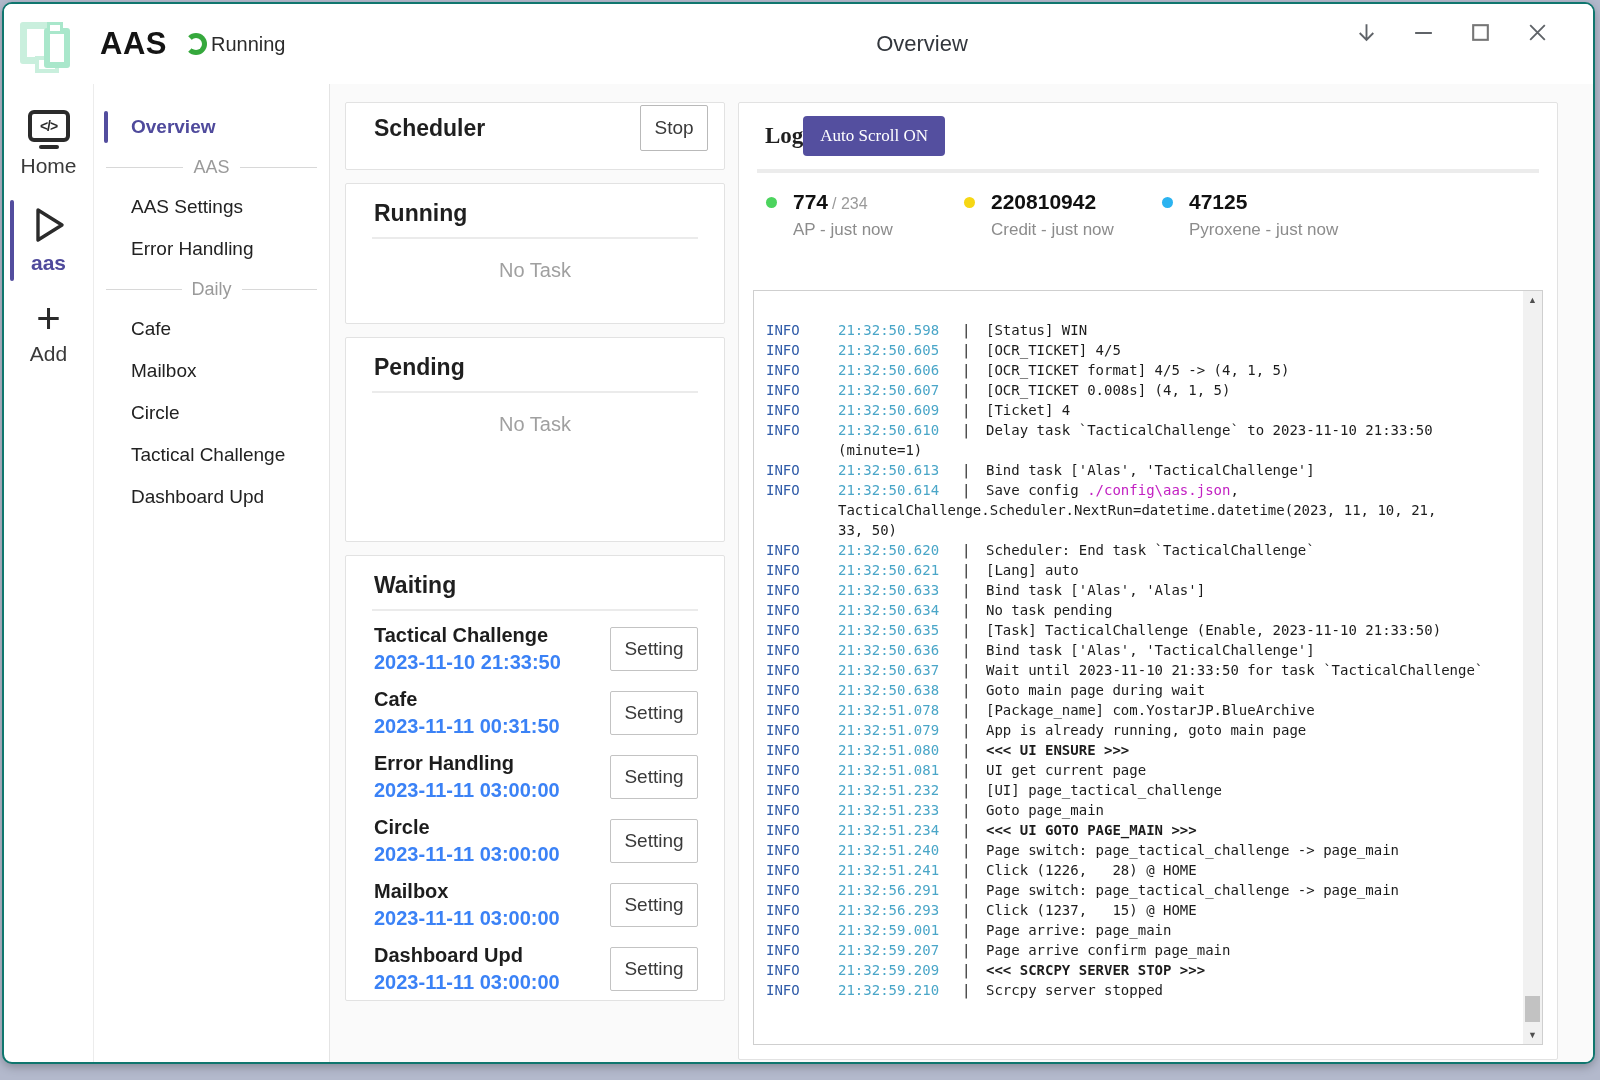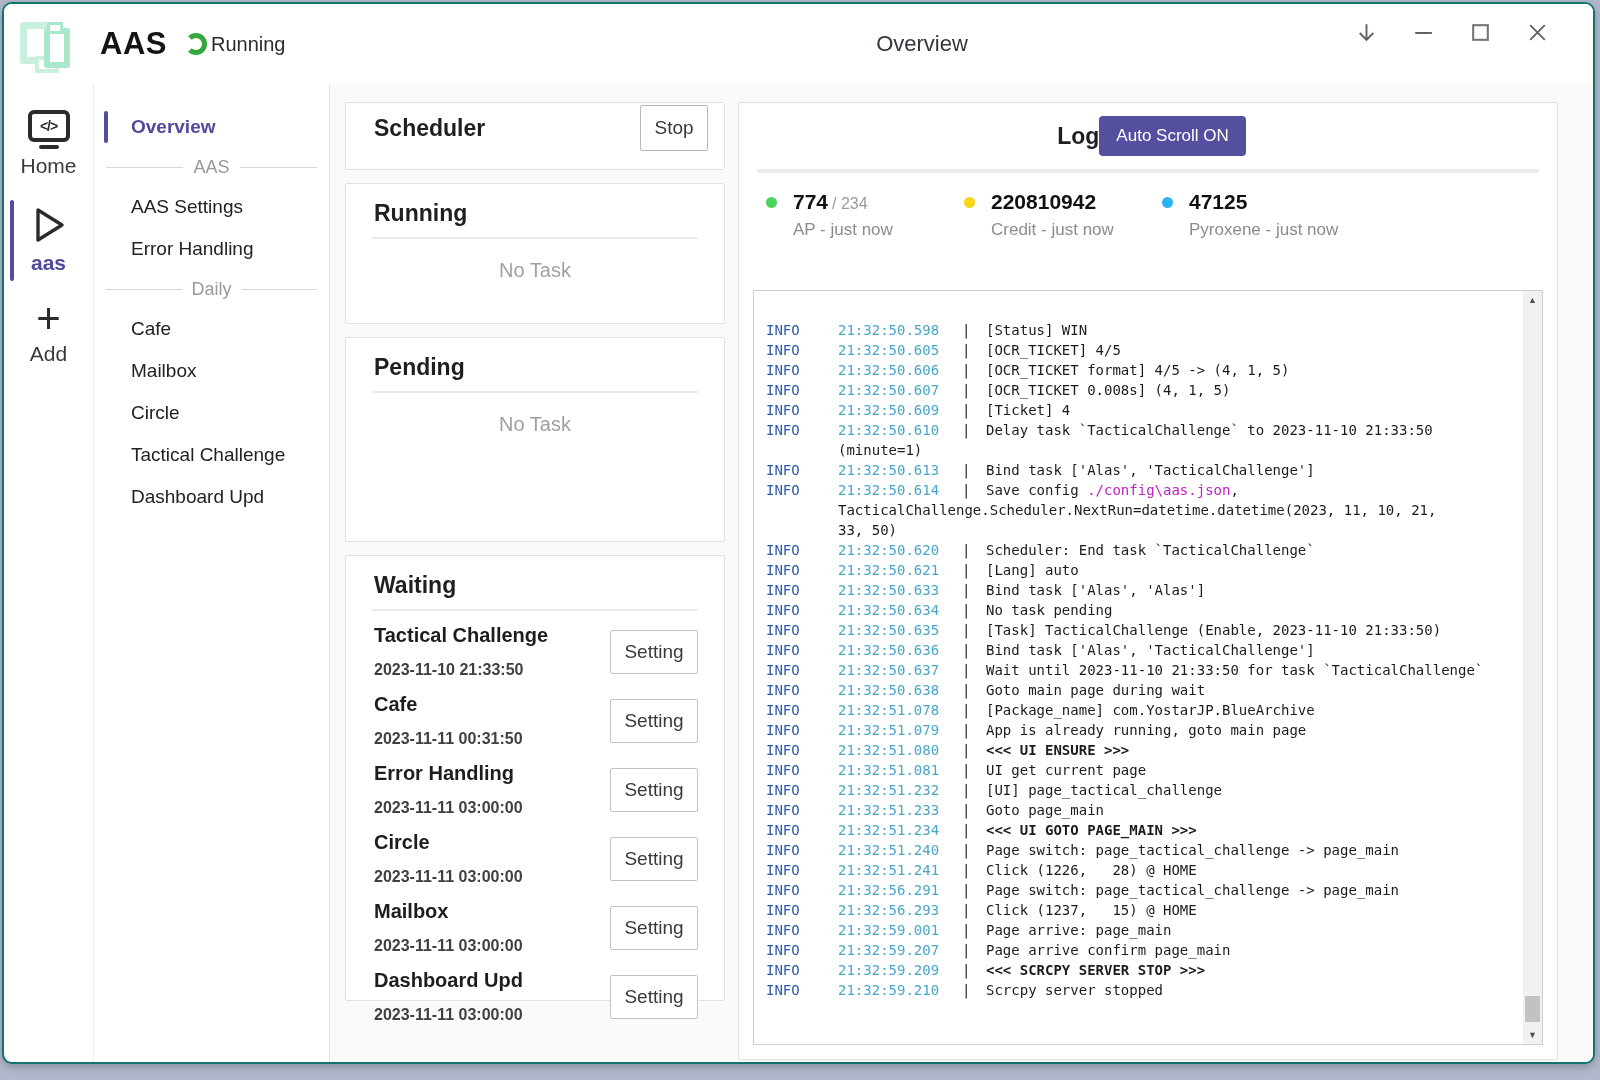--- a/index.html
+++ b/index.html
@@ -59,26 +59,26 @@
   .stop-btn { width:68px; height:46px; }
 
   .running-card { height:141px; padding-top:16px; }
   .running-card .card-title, .pending-card .card-title, .waiting-card .card-title { padding-left:28px; }
   .pending-card { height:205px; padding-top:16px; }
 
   .waiting-card { height:446px; padding-top:16px; }
   .wait-list { padding:6px 26px 0 28px; }
   .wait-row { display:flex; align-items:center; justify-content:space-between; padding:7px 0; }
   .wait-name { font-size:20px; font-weight:700; color:#1d1d1d; }
-  .wait-time { font-size:16px; font-weight:700; color:#404040; margin-top:14px; }
+  .wait-time { font-size:20px; font-weight:700; color:#3b82f6; margin-top:4px; }
   .setting-btn { width:88px; height:44px; border-color:#c3c3c3;margin-left:20px; }
 
   
   .log-card { height:958px; display:flex; flex-direction:column; }
-  .log-head { height:66px; display:flex; align-items:center; justify-content:center; padding:0 19px 0 26px; }
+  .log-head { height:66px; display:flex; align-items:center; justify-content:flex-start; padding:0 19px 0 26px;font-family:Liberation Serif, serif; }
   .autoscroll-btn { background:#544f9f; color:#fff; border:none; border-radius:4px; font-size:17px; height:40px; padding:0 17px; font-family:inherit; cursor:pointer; }
   .log-rule { height:4px; background:#ececec; margin:0 18px; }
   .stats { display:flex; padding:17px 0 10px 27px; }
   .stat { display:flex; align-items:flex-start; width:198px; }
   .dot { width:11px; height:11px; border-radius:50%; margin:7px 16px 0 0; flex:none; }
   .stat-value { font-size:21px; font-weight:700; color:#111; }
   .stat-suffix { font-size:16px; color:#9a9a9a; margin-left:4px; }
   .stat-label { font-size:17px; color:#8c8c8c; margin-top:6px; }
 
   .log-viewer { flex:1; margin:40px 14px 14px; border:1px solid #cfcfcf; position:relative; overflow:hidden; background:#fff; }

